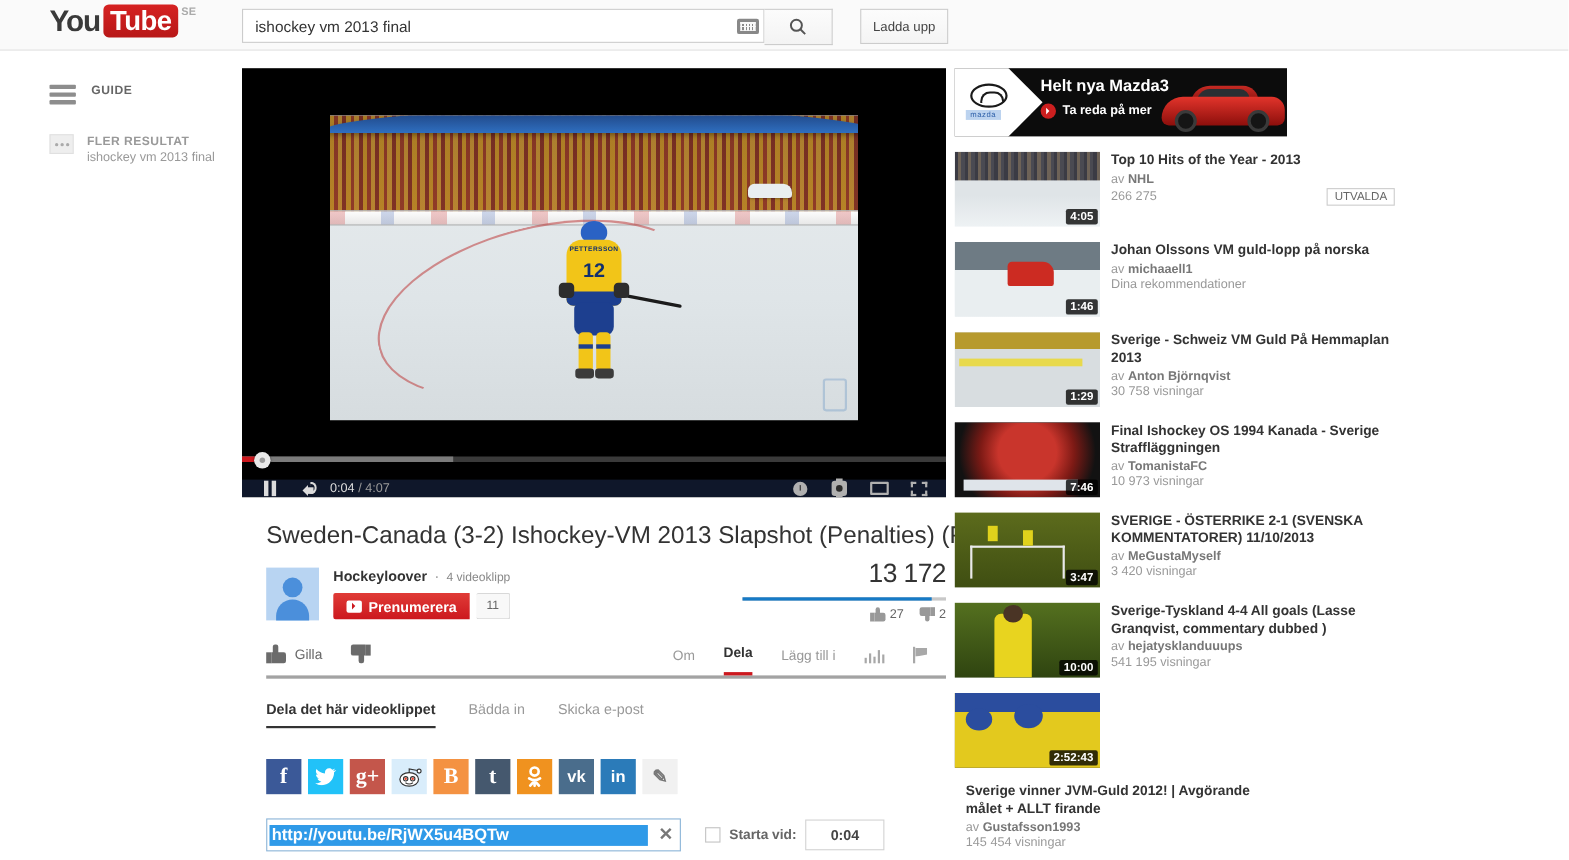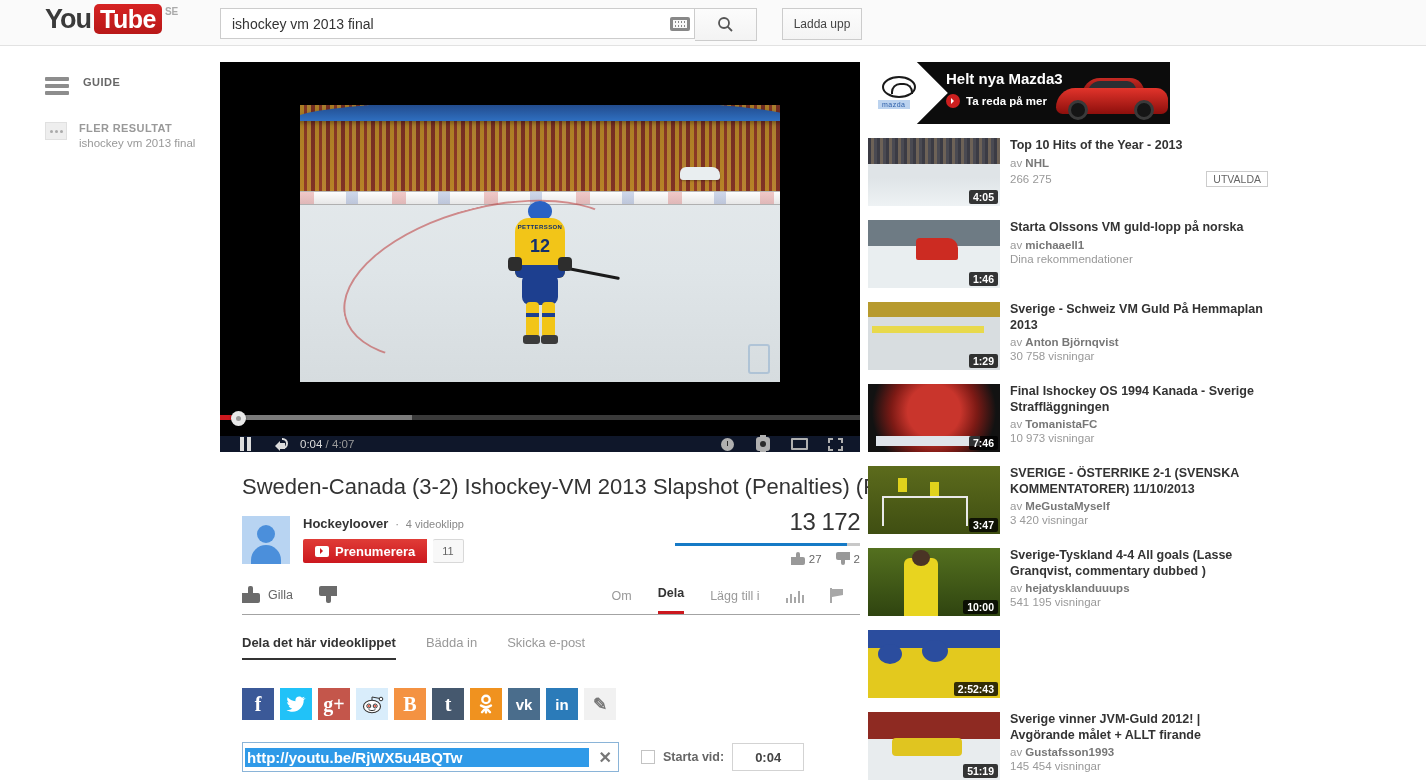--- a/index.html
+++ b/index.html
@@ -196,21 +196,21 @@
   .ld-item { display:flex; align-items:center; gap:4px; font-size:11.5px; color:#666; }
 
   
   .thumb { width:14px; height:13px; position:relative; flex:none; }
   .thumb b { position:absolute; left:0; bottom:0; width:4px; height:8px; background:#999; }
   .thumb u { position:absolute; left:4px; bottom:0; width:10px; height:8px; background:#999; border-radius:0 2px 2px 0; }
   .thumb s { position:absolute; left:5px; top:0; width:4px; height:6px; background:#999; border-radius:2px 2px 0 0; }
   .thumb.down { transform:rotate(180deg); }
 
   
-  .action-bar { display:flex; align-items:center; border-bottom:1px solid #a3a3a3;
+  .action-bar { display:flex; align-items:center; border-bottom:3px solid #a3a3a3;
                 margin:18px 0 0 22px; padding-bottom:11px; padding-top:4px; }
   .act-like { display:flex; align-items:center; gap:8px; cursor:pointer; }
   .act-like .thumb { width:18px; height:17px; }
   .act-like .thumb b { width:5px; height:10px; background:#6b6b6b; }
   .act-like .thumb u { left:5px; width:13px; height:10px; background:#6b6b6b; }
   .act-like .thumb s { left:6px; width:5px; height:8px; background:#6b6b6b; }
   .act-label { font-size:12.5px; color:#666; }
   .act-dislike { margin-left:26px; cursor:pointer; }
   .act-tabs { margin-left:auto; display:flex; align-items:flex-end; gap:26px; padding-right:16px; }
   .act-tab { font-size:12.5px; color:#999; cursor:pointer; padding-bottom:11px; margin-bottom:-11px; }
@@ -613,21 +613,21 @@
     </div>
   </div>
 
   <div class="vid-item">
     <div class="vid-thumb t-ice">
       <span class="tb-generic" style="background:linear-gradient(#6e7b84 38%,#e9eef0 38%)"></span>
       <span style="position:absolute;left:48px;top:18px;width:42px;height:22px;background:#cc2b22;border-radius:4px 10px 2px 2px"></span>
       <span class="vid-dur">1:46</span>
     </div>
     <div class="vid-info">
-      <div class="vid-title">Starta Olssons VM guld-lopp på norska</div>
+      <div class="vid-title">Johan Olssons VM guld-lopp på norska</div>
       <div class="vid-by">
         <span>av</span>
         <b>michaaell1</b>
       </div>
       <div class="vid-stat-row">
         <span class="vid-stat">Dina rekommendationer</span>
       </div>
     </div>
   </div>
 
@@ -707,25 +707,20 @@
   <div class="vid-item">
     <div class="vid-thumb t-yellow-mass">
       <span class="tb-generic" style="background:linear-gradient(#2b4d9e 0 26%,#e3c91e 26%)"></span>
       <span style="position:absolute;left:10px;top:14px;width:24px;height:20px;background:#2b4d9e;border-radius:50%"></span>
       <span style="position:absolute;left:54px;top:10px;width:26px;height:22px;background:#2b4d9e;border-radius:50%"></span>
       <span class="vid-dur">2:52:43</span>
     </div>
   </div>
 
   <div class="vid-item">
-    <div class="vid-thumb t-crowd-red">
-      <span class="tb-generic" style="background:linear-gradient(#8e2a22 0 40%,#e8ecee 40%)"></span>
-      <span style="position:absolute;left:24px;top:26px;width:70px;height:18px;background:#e0c520;border-radius:4px"></span>
-      <span class="vid-dur">51:19</span>
-    </div>
     <div class="vid-info">
       <div class="vid-title">Sverige vinner JVM-Guld 2012! | Avgörande målet + ALLT firande</div>
       <div class="vid-by">
         <span>av</span>
         <b>Gustafsson1993</b>
       </div>
       <div class="vid-stat-row">
         <span class="vid-stat">145 454 visningar</span>
       </div>
     </div>

